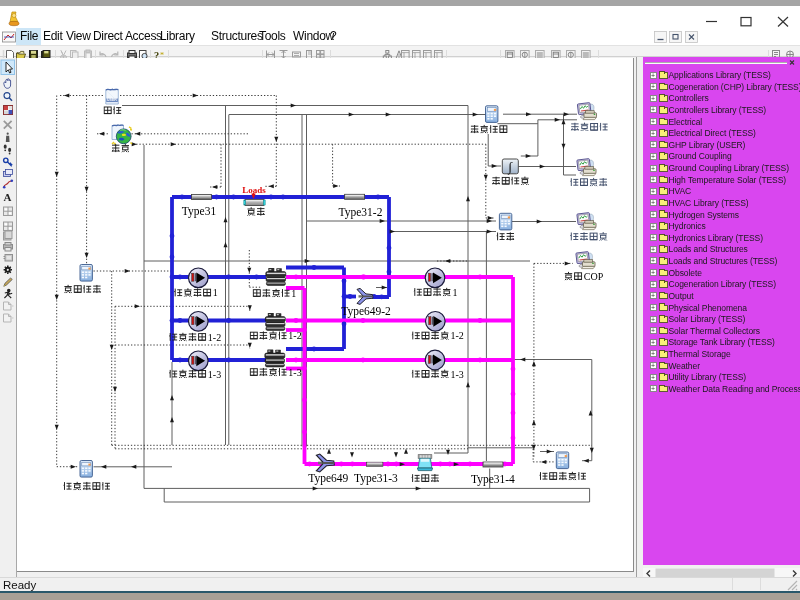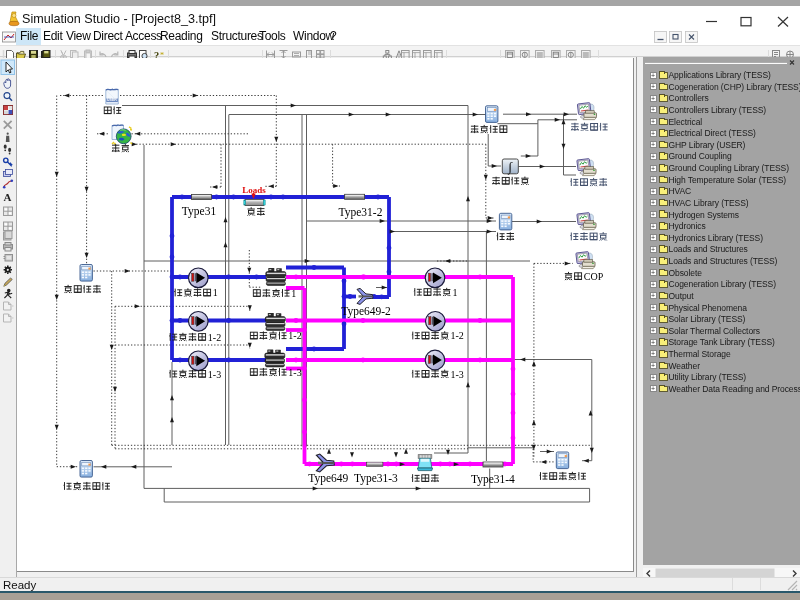--- a/index.html
+++ b/index.html
@@ -5,57 +5,56 @@
 body{font-family:"Liberation Sans",sans-serif;background:#f0f0f0;position:relative}
 .abs{position:absolute}
 #titlebar{left:0;top:0;width:800px;height:29px;background:#fff;border-top:6px solid #a5a5a5}
 #title{position:absolute;left:22px;top:6px;font-size:12.6px;color:#101010}
 #menubar{left:0;top:29px;width:800px;height:16px;background:#fff}
 .mi{position:absolute;top:0px;font-size:12px;letter-spacing:-0.3px;color:#0a0a0a;height:16px;line-height:15px}
 #filehl{position:absolute;left:16px;top:-1px;width:25px;height:17px;background:#cde6f7}
 #toolbar{left:0;top:45px;width:800px;height:12px;background:#f3f3f3;border-top:1px solid #e2e2e2;border-bottom:1px solid #d0d0d0}
 #leftbar{left:0;top:58px;width:17px;height:519px;background:#f0f0f0;border-right:1px solid #a8a8a8}
 #canvas{left:17px;top:58px;width:617px;height:514px;background:#fff;border-right:1px solid #8a8a8a;border-bottom:1px solid #8a8a8a}
-#panel{left:643px;top:57px;width:157px;height:508px;background:#a3a3a3}
+#panel{left:643px;top:57px;width:157px;height:508px;background:#d946ef}
 .tr{position:absolute;left:3px;height:11.6px;white-space:nowrap;font-size:8.5px;color:#1a1a1a}
 .tr .tx{position:absolute;left:22.5px;top:0.8px;letter-spacing:-0.08px}
 .pb{position:absolute;left:3.5px;top:2.2px;width:7px;height:7px;border:1px solid #888;background:#fff;color:#333;font-size:7px;line-height:5px;text-align:center}
 .fo{position:absolute;left:12.5px;top:2.8px;width:9px;height:6.5px;background:#f8ef7a;border:1px solid #5e5a32;border-radius:0.5px}
 .fo:before{content:"";position:absolute;left:-1px;top:-2.2px;width:4px;height:1.6px;background:#fdf06e;border:1px solid #55512a;border-bottom:none}
 #pscroll{left:643px;top:565px;width:157px;height:11px;background:#f1f1f1}
 #status{left:0;top:577px;width:800px;height:14px;background:#f0f0f0;border-top:1px solid #d9d9d9;font-size:11.5px;color:#111;padding-left:3px;line-height:14px}
 #teal{left:0;top:591px;width:800px;height:2px;background:#29586b}
 #strip{left:0;top:593px;width:800px;height:7px;background:#a8a096}
 </style></head><body>
 
 <div class="abs" id="titlebar">
 <svg class="abs" style="left:7px;top:5px" width="14" height="16" viewBox="0 0 14 16">
       <path d="M5,1 L9,1 L8,5 L11,11 L3,11 Z" fill="#f4c430" stroke="#b8860b" stroke-width="0.7"></path>
       <ellipse cx="7" cy="12.5" rx="5" ry="2.2" fill="#e89820" stroke="#a06010" stroke-width="0.6"></ellipse>
       <circle cx="7" cy="4.5" r="2" fill="#fce28a" stroke="#b8860b" stroke-width="0.6"></circle>
     </svg>
-<span id="title">Simulation Studio - [Project8_3.tpf]</span>
 <svg class="abs" style="left:700px;top:4px" width="95" height="18" viewBox="0 0 95 18">
       <path d="M6,11.5 H17" stroke="#333" stroke-width="1.2"></path>
       <rect x="41" y="7.5" width="10" height="8.3" fill="none" stroke="#333" stroke-width="1.2"></rect>
       <path d="M78,7 L88,16.5 M88,7 L78,16.5" stroke="#333" stroke-width="1.2"></path>
     </svg>
 </div>
 <div class="abs" id="menubar">
     <div id="filehl"></div>
 <svg class="abs" style="left:2px;top:1px" width="14" height="13" viewBox="0 0 14 13">
       <rect x="0.5" y="2" width="13" height="10" fill="#f8f8f8" stroke="#888" stroke-width="0.8"></rect>
       <path d="M2,10 L6,5 L9,8 L12,4" stroke="#cc2222" stroke-width="1" fill="none"></path>
       <path d="M2,7 L12,7" stroke="#2244bb" stroke-width="0.8"></path>
     </svg>
 <span class="mi" style="left:20px">File</span>
 <span class="mi" style="left:43px">Edit</span>
 <span class="mi" style="left:66px">View</span>
 <span class="mi" style="left:93px">Direct Access</span>
-<span class="mi" style="left:160px">Reading</span>
+<span class="mi" style="left:160px">Library</span>
 <span class="mi" style="left:211px">Structures</span>
 <span class="mi" style="left:259px">Tools</span>
 <span class="mi" style="left:293px">Window</span>
 <span class="mi" style="left:330px">?</span>
 <svg class="abs" style="left:654px;top:2px" width="13" height="12" viewBox="0 0 13 12">
       <rect x="0.5" y="0.5" width="12" height="11" fill="#f6f6f6" stroke="#c2c2c2" stroke-width="0.8"></rect>
 <path d="M3.5,8.5 H9.5" stroke="#45536b" stroke-width="1.3"></path>
 </svg>
 <svg class="abs" style="left:669px;top:2px" width="13" height="12" viewBox="0 0 13 12">
       <rect x="0.5" y="0.5" width="12" height="11" fill="#f6f6f6" stroke="#c2c2c2" stroke-width="0.8"></rect>

